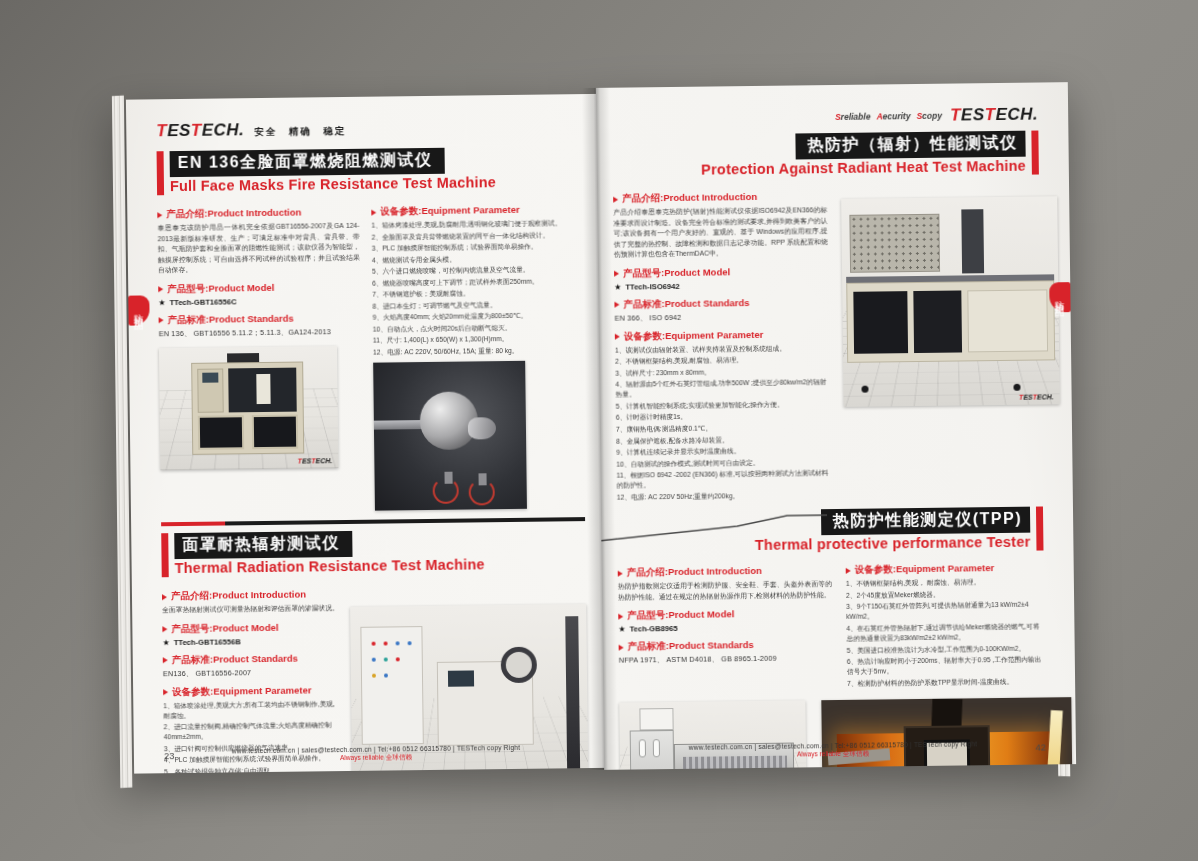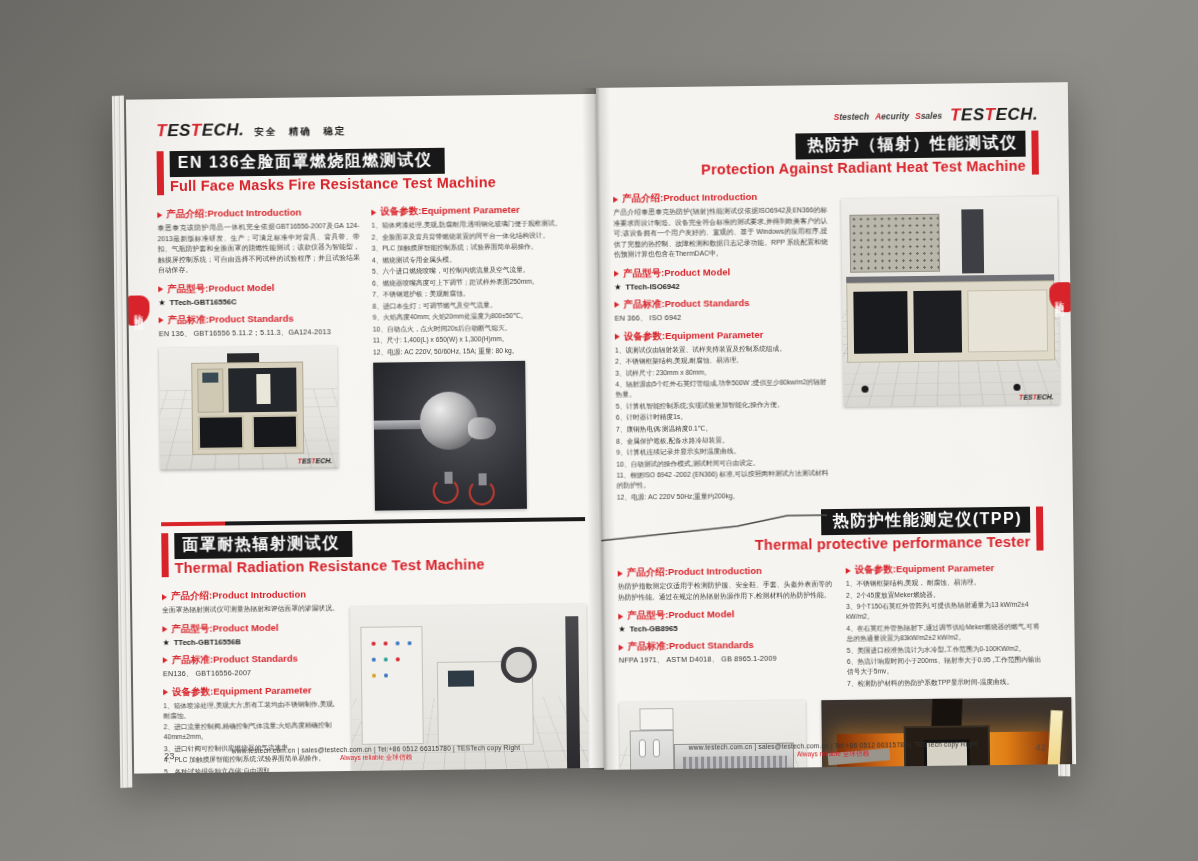--- a/index.html
+++ b/index.html
@@ -308,23 +308,23 @@
       </div>
     </div>
   </div>
 
   <div class="page page-right">
     <div class="edge-tab tab-right">防护用品</div>
     <div class="inner">
 
       <div class="brand-row brand-row-r">
         <div class="r-tagline">
-            <span class="word"><span class="init">S</span><span>testech</span></span>
+            <span class="word"><span class="init">S</span><span>reliable</span></span>
             <span class="word"><span class="init">A</span><span>ecurity</span></span>
-            <span class="word"><span class="init">S</span><span>sales</span></span>
+            <span class="word"><span class="init">S</span><span>copy</span></span>
           </div>
         <div class="logo"><span class="lt">T</span><span>ES</span><span class="lt">T</span><span>ECH.</span></div>
       </div>
 
       <div class="title-block right">
         <div class="title-col" style="align-items:flex-end;">
           <div class="cn-bar">热防护（辐射）性能测试仪</div>
           <div class="en-title">Protection Against Radiant Heat Test Machine</div>
         </div>
         <div class="spine"></div>

